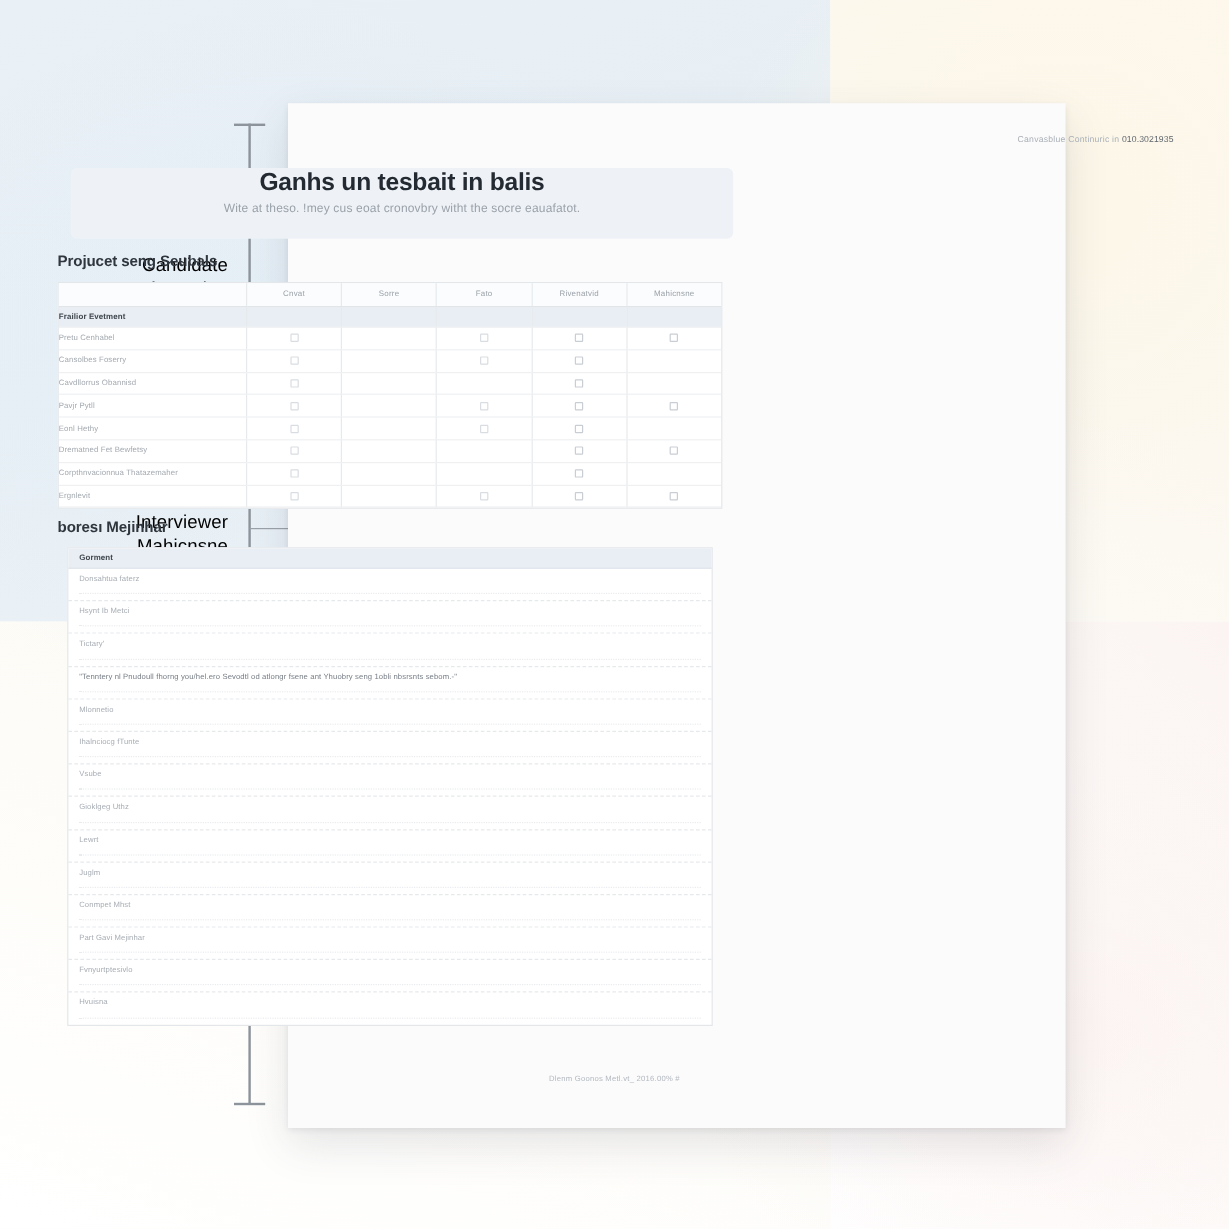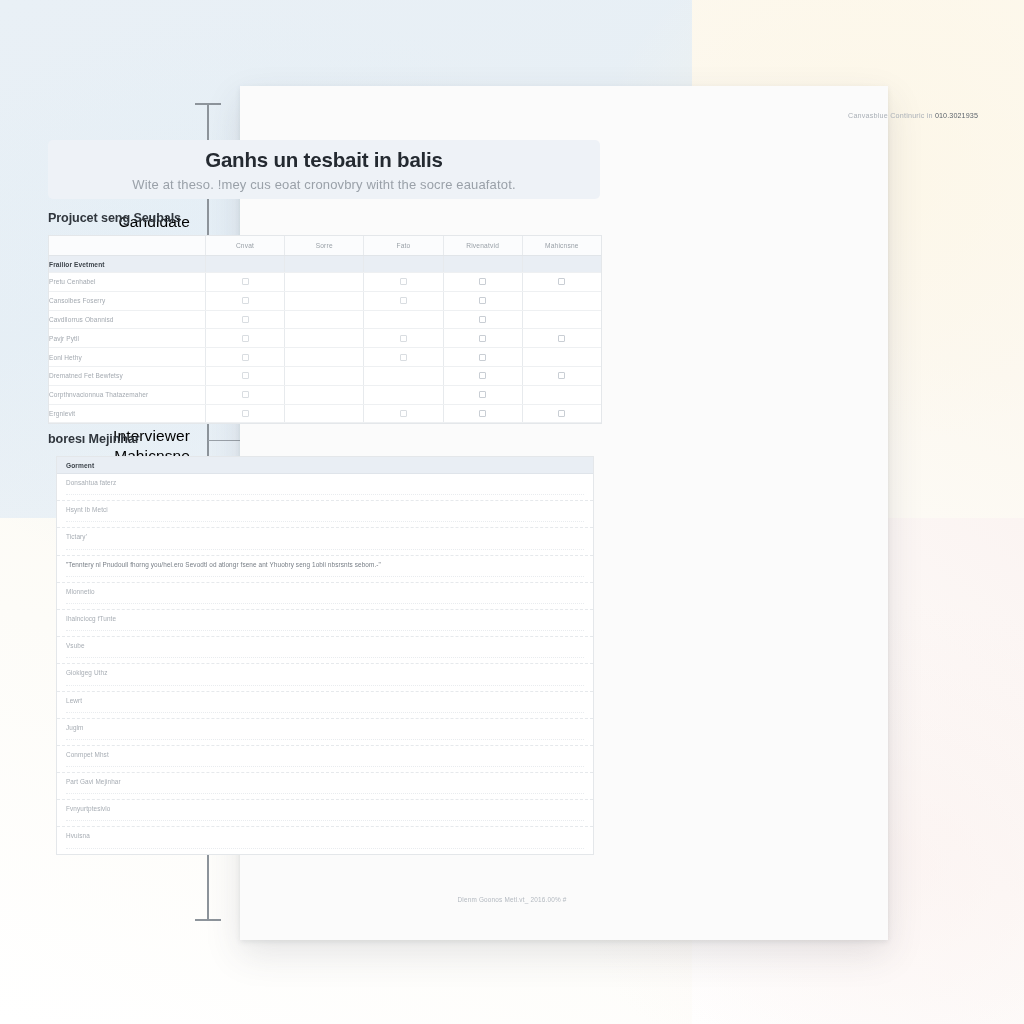--- a/index.html
+++ b/index.html
@@ -37,25 +37,25 @@
   
   .sheet{position:absolute;left:240px;top:86px;width:648px;height:854px;
     background:#fbfbfb;
     box-shadow:0 2px 5px rgba(60,65,75,.10),0 14px 34px rgba(60,65,75,.13);}
   .sheet-inner{position:absolute;inset:0;padding:0;}
 
   .doc-meta{position:absolute;right:46px;top:111px;font-size:7.2px;color:#aab0b7;letter-spacing:.2px;}
   .doc-meta b{color:#5d646c;font-weight:400;letter-spacing:.1px;}
 
   
-  .hero{position:absolute;left:48px;top:140px;width:552px;height:59px;
+  .hero{position:absolute;left:59px;top:140px;width:552px;height:59px;
     background:#eef2f7;border-radius:5px;display:flex;flex-direction:column;
-    align-items:center;justify-content:center;}
+    align-items:center;}
   .hero-title{font-size:20.5px;font-weight:700;color:#242a31;letter-spacing:-.2px;}
-  .hero-sub{margin-top:5px;font-size:13px;color:#9aa1a9;letter-spacing:.15px;}
+  .hero-sub{margin-top:5px;font-size:10px;color:#9aa1a9;letter-spacing:.15px;}
 
   
   .sec-h{position:absolute;font-size:12.6px;font-weight:600;color:#30363d;letter-spacing:-.1px;}
 
   
   .tbl{position:absolute;left:48px;top:235px;width:552px;
     border:1px solid #e4e7ea;border-collapse:collapse;background:#fff;}
   .tbl table{width:100%;border-collapse:collapse;table-layout:fixed;}
   .tbl th,.tbl td{border-right:1px solid #e7eaed;border-bottom:1px solid #eef0f2;
     height:17.8px;padding:0;}

